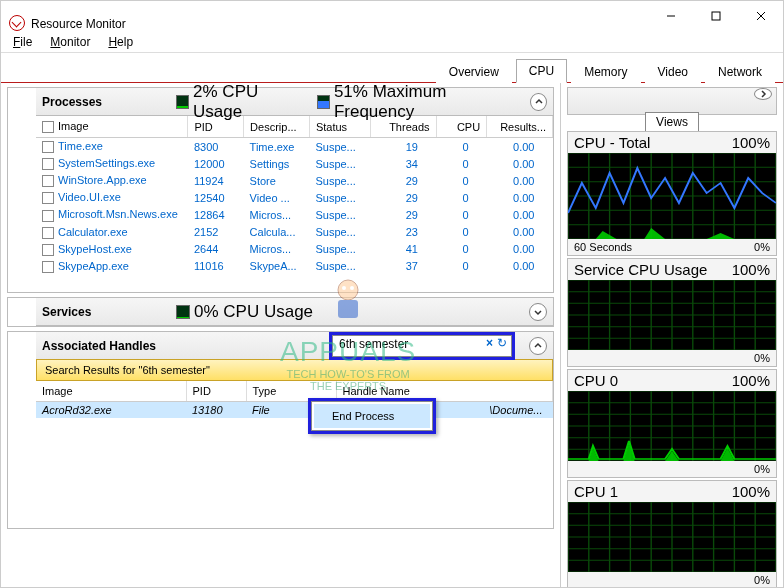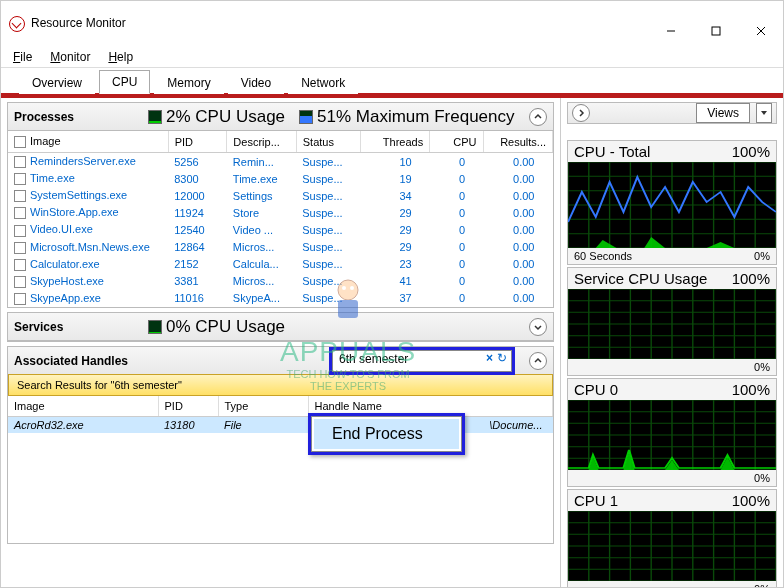--- a/index.html
+++ b/index.html
@@ -1,32 +1,32 @@
 <!DOCTYPE html>
 <html><head>
 <meta charset="utf-8">
 <style>
   * { box-sizing: border-box; }
   body { margin: 0; font-family: "Segoe UI", Tahoma, sans-serif; font-size: 12px; background: #fff; color: #000; width: 784px; height: 588px; overflow: hidden; border: 1px solid #ccc; }
-  .titlebar { height: 30px; display: flex; align-items: flex-start; padding: 0 0 0 8px; margin-top: 15px; }
+  .titlebar { height: 30px; display: flex; align-items: flex-end; padding: 0 0 0 8px; }
   .titlebar .ico { width: 16px; height: 16px; border: 1.5px solid #b00; border-radius: 50%; margin-right: 6px; position: relative; }
   .titlebar .ico::after { content:""; position:absolute; left:3px; top:3px; width:6px; height:6px; border-left:1.5px solid #b00; border-bottom:1.5px solid #b00; transform:rotate(-45deg);}
   .titlebar .title { font-size: 12px; flex: 1; }
   .winbtns { display: flex; }
   .winbtn { width: 45px; height: 30px; display:flex; align-items:center; justify-content:center; }
   .menubar { height: 22px; display: flex; align-items: center; padding: 0 4px; gap: 2px; border-bottom: 1px solid #ddd; }
   .menuitem { padding: 2px 8px; }
   .menuitem .u { text-decoration: underline; }
-  .tabs { display: flex; align-items: flex-end; height: 28px; border-bottom: 5px solid #b91c1c; padding: 0 18px; gap: 4px; margin-top: 2px;}
+  .tabs { display: flex; align-items: flex-end; height: 28px; border-bottom: 1px solid #b91c1c; padding: 0 8px; gap: 4px; margin-top: 2px; justify-content: flex-end;}
   .tab { padding: 4px 12px; border: 1px solid transparent; border-bottom: none; position: relative; top: 1px; background: #fff; }
   .tab.active { border-color: #aaa; border-bottom: 1px solid #fff; font-weight: 400; }
   .workarea { display: flex; height: calc(100% - 80px); }
   .leftcol { width: 560px; border-right: 1px solid #ccc; overflow: hidden; display: flex; flex-direction: column; padding: 4px 6px 0 6px; gap: 2px;}
   .rightcol { flex: 1; display: flex; flex-direction: column; padding: 4px 6px; overflow:hidden;}
-  .panel { border: 1px solid #bbb; margin-bottom: 2px; }
+  .panel { border: 1px solid #bbb; margin-bottom: 2px; padding-left: 28px; }
   .panel-hdr { height: 28px; background: linear-gradient(#f6f6f6,#e9e9e9); border-bottom: 1px solid #bbb; display: flex; align-items: center; padding: 0 6px; gap: 14px;}
   .panel-hdr .ttl { font-weight: bold; min-width: 120px;}
   .panel-hdr .meter { display: flex; align-items: center; gap: 4px; font-size: 17px;}
   .meter-box { width: 14px; height: 14px; border: 1px solid #666; background: #031; position:relative; }
   .meter-box .fill { position:absolute; bottom:0; left:0; right:0; background:#0c0; }
   .meter-box.blue .fill { background:#37f; }
   .chev { width: 18px; height: 18px; border: 1px solid #888; border-radius: 50%; margin-left: auto; display:flex; align-items:center; justify-content:center; background:#fff;}
   .chev svg { width:10px; height:10px; }
   .tbl { width: 100%; border-collapse: collapse; table-layout: fixed; }
   .tbl th { text-align: left; font-weight: 400; padding: 4px 6px; border-right: 1px solid #ddd; border-bottom: 1px solid #ccc; background: #fff; font-size:11px; overflow:hidden; white-space:nowrap; text-overflow:ellipsis;}
@@ -35,22 +35,22 @@
   .chk { display:inline-block; width:12px; height:12px; border:1px solid #888; margin-right:4px; vertical-align:middle; background:#fff;}
   .proc-body { height: 176px; overflow: hidden; }
   .highlight-box { border: 3px solid #2020dd; display:inline-block; }
   .search-wrap { display:flex; align-items:flex-start; border:1px solid #888; background:#fff; height:22px; width:180px; padding:0 4px; gap:4px;}
   .search-wrap input { border:none; outline:none; flex:1; font-size:12px; width: 100px;}
   .yellow-bar { background: linear-gradient(#fff3bf,#ffe066); border:1px solid #c9a227; padding:4px 8px; font-size:11px; margin-top:-1px;}
   .handles-body .tbl td { color:#000;font-style:italic; }
   .handles-body tr.sel td { background: #cce8ff; }
   .ctxmenu { position: absolute; border:3px solid #2020dd; background:#fff; box-shadow: 2px 2px 4px rgba(0,0,0,.3);}
   .ctxmenu-inner { border:1px solid #888; padding:2px;}
-  .ctxmenu-item { padding: 6px 36px 6px 18px; background:#cce8ff; font-size:16px;}
-  .right-hdr { display:flex; align-items:center; gap:6px; height:28px; border:1px solid #bbb; background:linear-gradient(#f6f6f6,#e9e9e9); padding:0 4px; margin-bottom:16px;}
+  .ctxmenu-item { padding: 6px 36px 6px 18px; background:#cce8ff; font-size:11px;}
+  .right-hdr { display:flex; align-items:center; gap:6px; height:28px; border:1px solid #bbb; background:linear-gradient(#f6f6f6,#e9e9e9); padding:0 4px; margin-bottom:16px;flex-direction:column;}
   .views-btn { border:1px solid #888; padding:2px 10px; background:#fff; display:flex; align-items:center; gap:6px;}
   .views-drop { border:1px solid #888; width:16px; height:20px; display:flex; align-items:center; justify-content:center; background:#fff;}
   .graph { border:1px solid #bbb; margin-bottom:2px; }
   .graph-title { display:flex; justify-content:space-between; padding:2px 6px; font-size:15px; background:#f4f4f4;}
   .graph-canvas { height:86px; background:#000; position:relative; overflow:hidden;}
   .grid line { stroke:#0a4a0a; stroke-width:1;}
   .graph-footer { display:flex; justify-content:space-between; padding:2px 6px; font-size:11px; background:#f4f4f4;text-align:center;}
   .small .graph-canvas { height:70px; }
   .watermark { position:absolute; left:280px; top:270px; opacity:.55; pointer-events:none; font-size:11px; color:#4a7; text-align:center;}
   .watermark .logo { font-size:28px; font-weight:normal; color:#3b8; letter-spacing:1px;}
@@ -138,29 +138,20 @@
             <th>PID</th>
             <th>Descrip...</th>
             <th>Status</th>
             <th style="text-align:right">Threads</th>
             <th style="text-align:right">CPU</th>
             <th style="text-align:right">Results...</th>
           </tr>
             </thead>
           <tbody id="proc-rows">
               <tr>
-                <td><span class="chk"></span>RemindersServer.exe</td>
-                <td>5256</td>
-                <td>Remin...</td>
-                <td>Suspe...</td>
-                <td class="num">10</td>
-                <td class="num">0</td>
-                <td class="num">0.00</td>
-              </tr>
-              <tr>
                 <td><span class="chk"></span>Time.exe</td>
                 <td>8300</td>
                 <td>Time.exe</td>
                 <td>Suspe...</td>
                 <td class="num">19</td>
                 <td class="num">0</td>
                 <td class="num">0.00</td>
               </tr>
               <tr>
                 <td><span class="chk"></span>SystemSettings.exe</td>
@@ -202,21 +193,21 @@
                 <td><span class="chk"></span>Calculator.exe</td>
                 <td>2152</td>
                 <td>Calcula...</td>
                 <td>Suspe...</td>
                 <td class="num">23</td>
                 <td class="num">0</td>
                 <td class="num">0.00</td>
               </tr>
               <tr>
                 <td><span class="chk"></span>SkypeHost.exe</td>
-                <td>3381</td>
+                <td>2644</td>
                 <td>Micros...</td>
                 <td>Suspe...</td>
                 <td class="num">41</td>
                 <td class="num">0</td>
                 <td class="num">0.00</td>
               </tr>
               <tr>
                 <td><span class="chk"></span>SkypeApp.exe</td>
                 <td>11016</td>
                 <td>SkypeA...</td>

